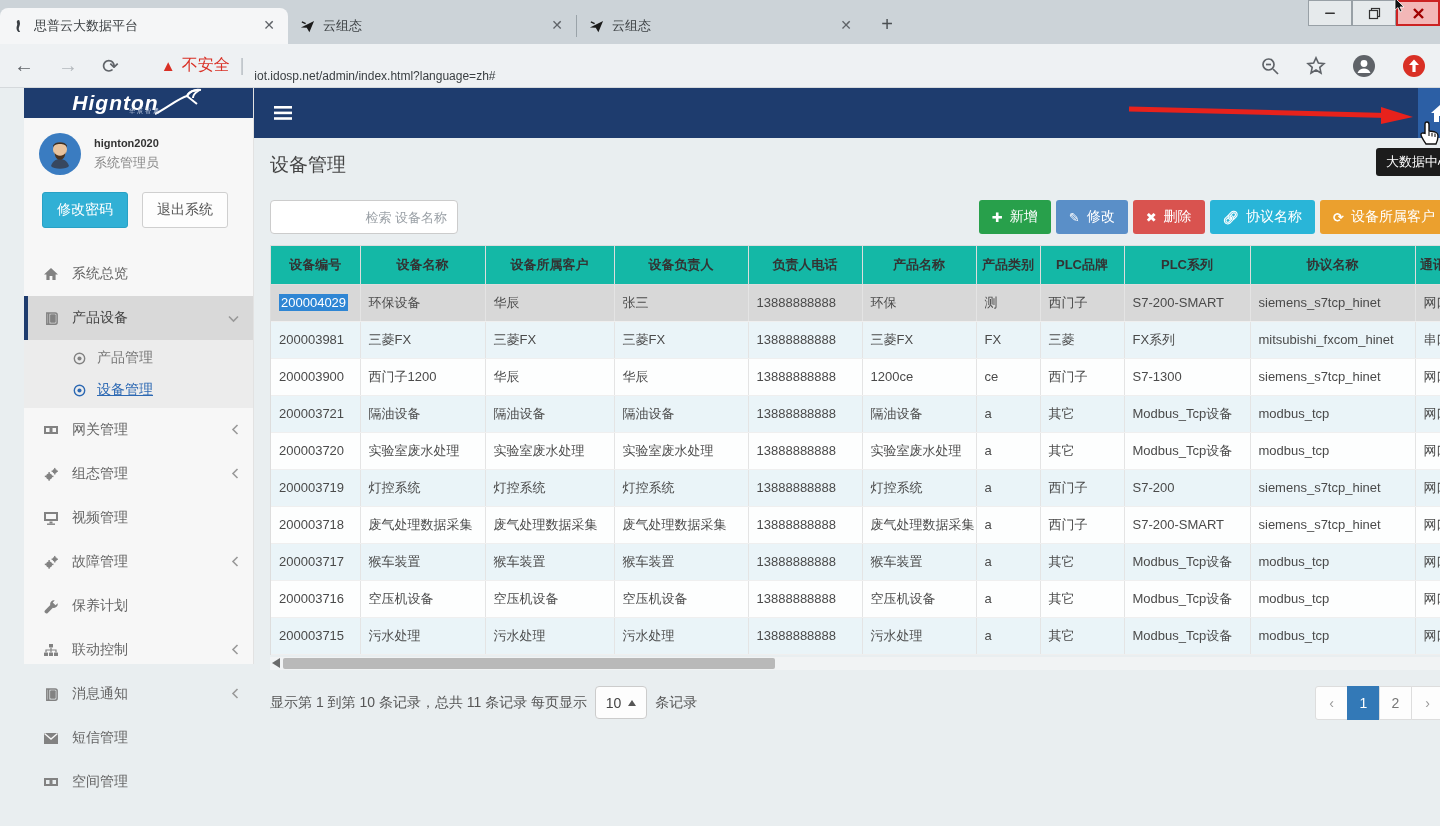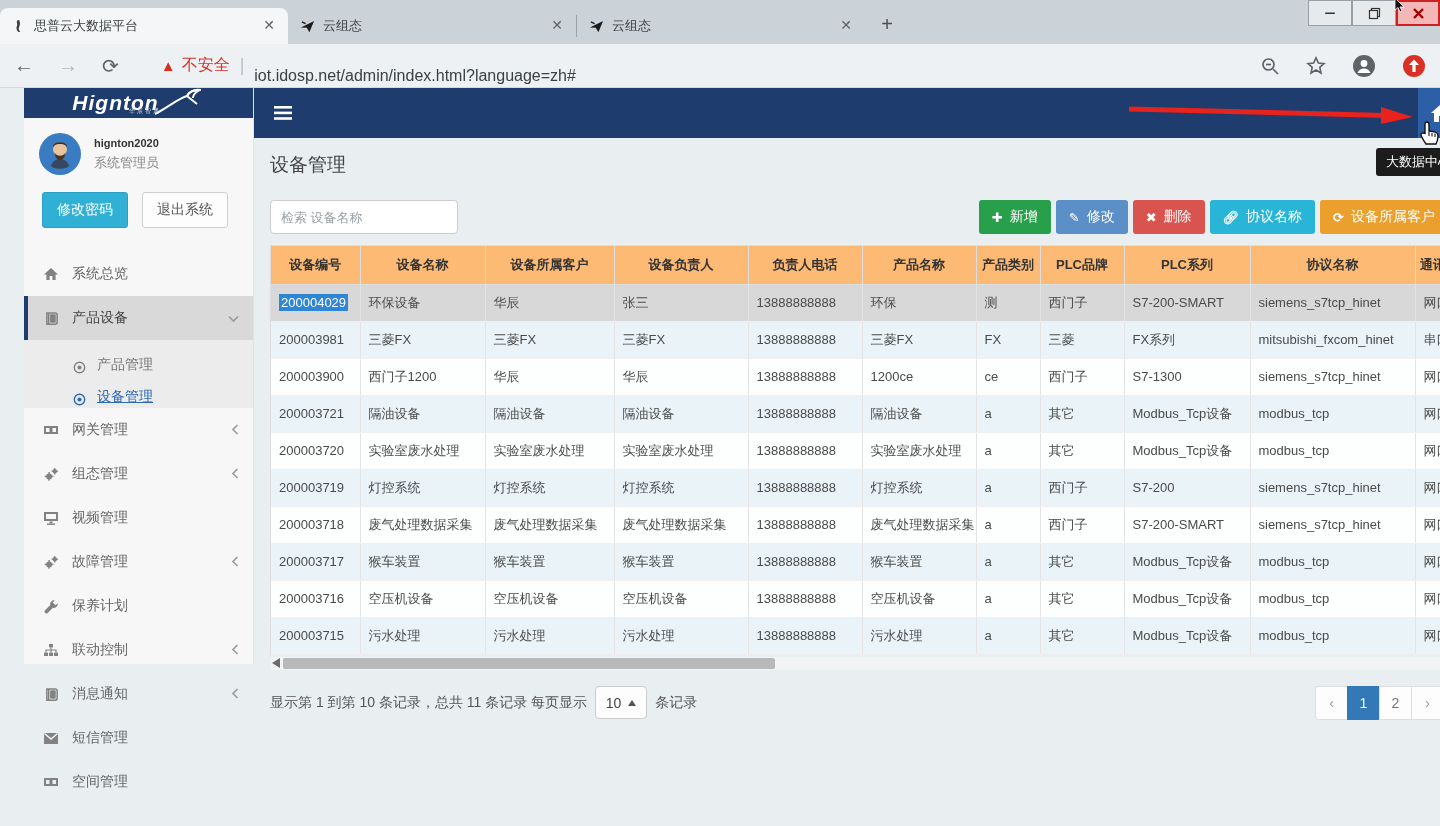--- a/index.html
+++ b/index.html
@@ -16,21 +16,21 @@
   .newtab { width:28px; height:28px; margin:0 0 6px 8px; font-size:20px; color:#4a4f52; display:flex; align-items:center; justify-content:center; }
   .winctl { position:absolute; right:0; top:0; height:28px; display:flex; }
   .winbtn { width:44px; height:26px; border:1px solid #98a0a6; background:#e6eaec; display:flex; align-items:center; justify-content:center; font-size:13px; color:#333; }
   .winbtn.closebtn { background:#f3b7b7; border:2px solid #c22; color:#a00; font-weight:bold; position:relative; }
   .urlbar { height:44px; background:#eef1f3; border-bottom:1px solid #d5d9dc; display:flex; align-items:center; padding:0 14px; }
   .navbtn { font-size:20px; color:#5f6368; margin-right:24px; }
   .navbtn.dim { color:#b3b8bc; }
   .warn-tri { color:#d93025; font-size:15px; margin:0 6px 0 18px; }
   .notsecure { color:#d93025; font-size:16px; }
   .urlsep { color:#b9bfc4; margin:0 10px; font-size:18px; }
-  .urltext { color:#3b4043; font-size:16px;margin-top:20px; }
+  .urltext { color:#3b4043; font-size:12px;margin-top:20px; }
   .urlspacer { flex:1; }
   .chromeicon { margin-left:26px; display:flex; align-items:center; }
 
   
   .app { display:flex; height:576px;margin-left:24px; }
   .sidebar { width:230px; background:#f7f7f7; flex:none; display:flex; flex-direction:column; border-right:1px solid #e2e2e2; }
   .logoband { height:50px; background:#1e3c6e; display:flex; align-items:center; justify-content:center; position:relative; }
   .logotext { color:#fff; font-size:21px; font-weight:bold; font-style:italic; letter-spacing:1px; position:relative; }
   .logosub { position:absolute; bottom:2px; left:50%; transform:translateX(-30%); color:#cfd9ea; font-size:6px; letter-spacing:2px; }
   .userpanel { padding:14px 14px 10px 14px; }
@@ -39,51 +39,51 @@
   .urole { font-size:13px; color:#888; margin-top:5px; }
   .ubtnrow { display:flex; gap:14px; margin:16px 0 4px 4px; }
   .btn-cyan { background:#31b0d5; color:#fff; border:1px solid #28a1c5; border-radius:3px; font-size:14px; padding:8px 14px; }
   .btn-plain { background:#fdfdfd; color:#555; border:1px solid #cfcfcf; border-radius:3px; font-size:14px; padding:8px 14px; }
   .menu { flex:1; margin-top:10px; font-size:14px; color:#666; }
   .mitem { height:44px; display:flex; align-items:center; padding:0 14px 0 18px; position:relative; }
   .mitem .micon { width:18px; margin-right:12px; display:flex; justify-content:center; }
   .mitem .chev { margin-left:auto; color:#999; }
   .mitem.active-parent { background:#d9d9d9; border-left:4px solid #1e3c6e; padding-left:14px; color:#444; }
   .submenu { background:#ececec; padding:2px 0; }
-  .sitem { height:32px; display:flex; align-items:flex-end; padding-left:47px; color:#777; }
+  .sitem { height:32px; display:flex; align-items:center; padding-left:47px; color:#777; }
   .sitem .micon { width:16px; margin-right:10px; display:flex; justify-content:center; }
   .sitem.active a, .sitem.active .slabel { color:#2d69b3; text-decoration:underline; }
   svg.ic { fill:#828282; stroke:none; }
   svg.chevsvg { stroke:#999; stroke-width:1.6; fill:none; }
 
   .main { flex:1; display:flex; flex-direction:column; position:relative; }
   .topnav { height:50px; background:#1e3c6e; display:flex; align-items:center; position:relative; flex:none; }
   .hamburger { color:#fff; font-size:20px; margin-left:20px; letter-spacing:0; }
   .homebtn { margin-left:auto; width:46px; height:50px; background:#2c5fa5; display:flex; align-items:center; justify-content:center; }
   .red-arrow { position:absolute; right:50px; top:18px; pointer-events:none; }
   .hand-cursor { position:absolute; right:22px; top:32px; pointer-events:none; z-index:5; }
   .tooltip { position:absolute; right:3px; top:60px; background:#1c1c1c; color:#fff; font-size:13px; padding:5px 10px; border-radius:3px; z-index:4; }
 
   .content { flex:1; padding:14px 0 0 16px; position:relative; }
   .pagetitle { font-size:19px; font-weight:normal; color:#444; margin-bottom:22px; }
   .toolbar { display:flex; align-items:center; margin-bottom:11px; padding-right:16px; }
-  .searchbox { width:188px; height:34px; border:1px solid #ccc; border-radius:4px; background:#fff; font-size:13px; color:#7f1d1d; padding:0 10px; font-family:inherit; }
+  .searchbox { width:188px; height:34px; border:1px solid #ccc; border-radius:4px; background:#fff; font-size:13px; color:#7f1d1d; padding:0 10px; font-family:inherit;text-align:right; }
   .searchbox::placeholder { color:#9aa0a6; }
   .btngroup { margin-left:auto; display:flex; gap:5px; }
   .tbtn { height:34px; border:none; border-radius:3px; color:#fff; font-size:14px; padding:0 13px; display:flex; align-items:center; gap:7px; font-family:inherit; }
   .tbtn .bicon { font-size:13px; font-weight:bold; }
   .btn-add { background:#28a04b; }
   .btn-edit { background:#5a8fc8; }
   .btn-del { background:#d9534f; }
   .btn-bind { background:#29b5d8; }
   .btn-sync { background:#eba02e; }
 
   .tablewrap { width:1194px; overflow:hidden; background:#fff; border-top:1px solid #ddd; border-left:1px solid #ddd; }
   table.grid { border-collapse:collapse; table-layout:fixed; width:1206px; }
-  table.grid th { font-size:13px; font-weight:bold; color:#333; text-align:center; height:38px; border-right:1px solid #ddd; border-bottom:1px solid #ddd; background:#fdba74; padding:0 4px; overflow:hidden; white-space:nowrap; }
+  table.grid th { font-size:13px; font-weight:bold; color:#333; text-align:center; height:38px; border-right:1px solid #ddd; border-bottom:1px solid #ddd; background:#14b8a6; padding:0 4px; overflow:hidden; white-space:nowrap; }
   table.grid td { font-size:13px; color:#4a4a4a; height:37px; border-right:1px solid #e4e4e4; border-bottom:1px solid #efefef; padding:0 8px; overflow:hidden; white-space:nowrap; }
   table.grid tbody tr:nth-child(even) { background:#eaf4f8; }
   table.grid tbody tr:nth-child(odd) { background:#fdfefe; }
   table.grid tbody tr.selected { background:#d8d8d8; }
   .txtsel { background:#2f86d4; color:#fff; padding:1px 2px; }
 
   .hscroll { width:1194px; height:13px; margin-top:2px; position:relative; background:#f1f3f4; }
   .hthumb { position:absolute; left:13px; top:1px; width:492px; height:11px; background:#b9b9b9; border-radius:2px; }
   .harrow { position:absolute; top:1px; width:0; height:0; border-style:solid; }
   .harrow.left { left:2px; border-width:5.5px 8px 5.5px 0; border-color:transparent #6b6b6b transparent transparent; }

